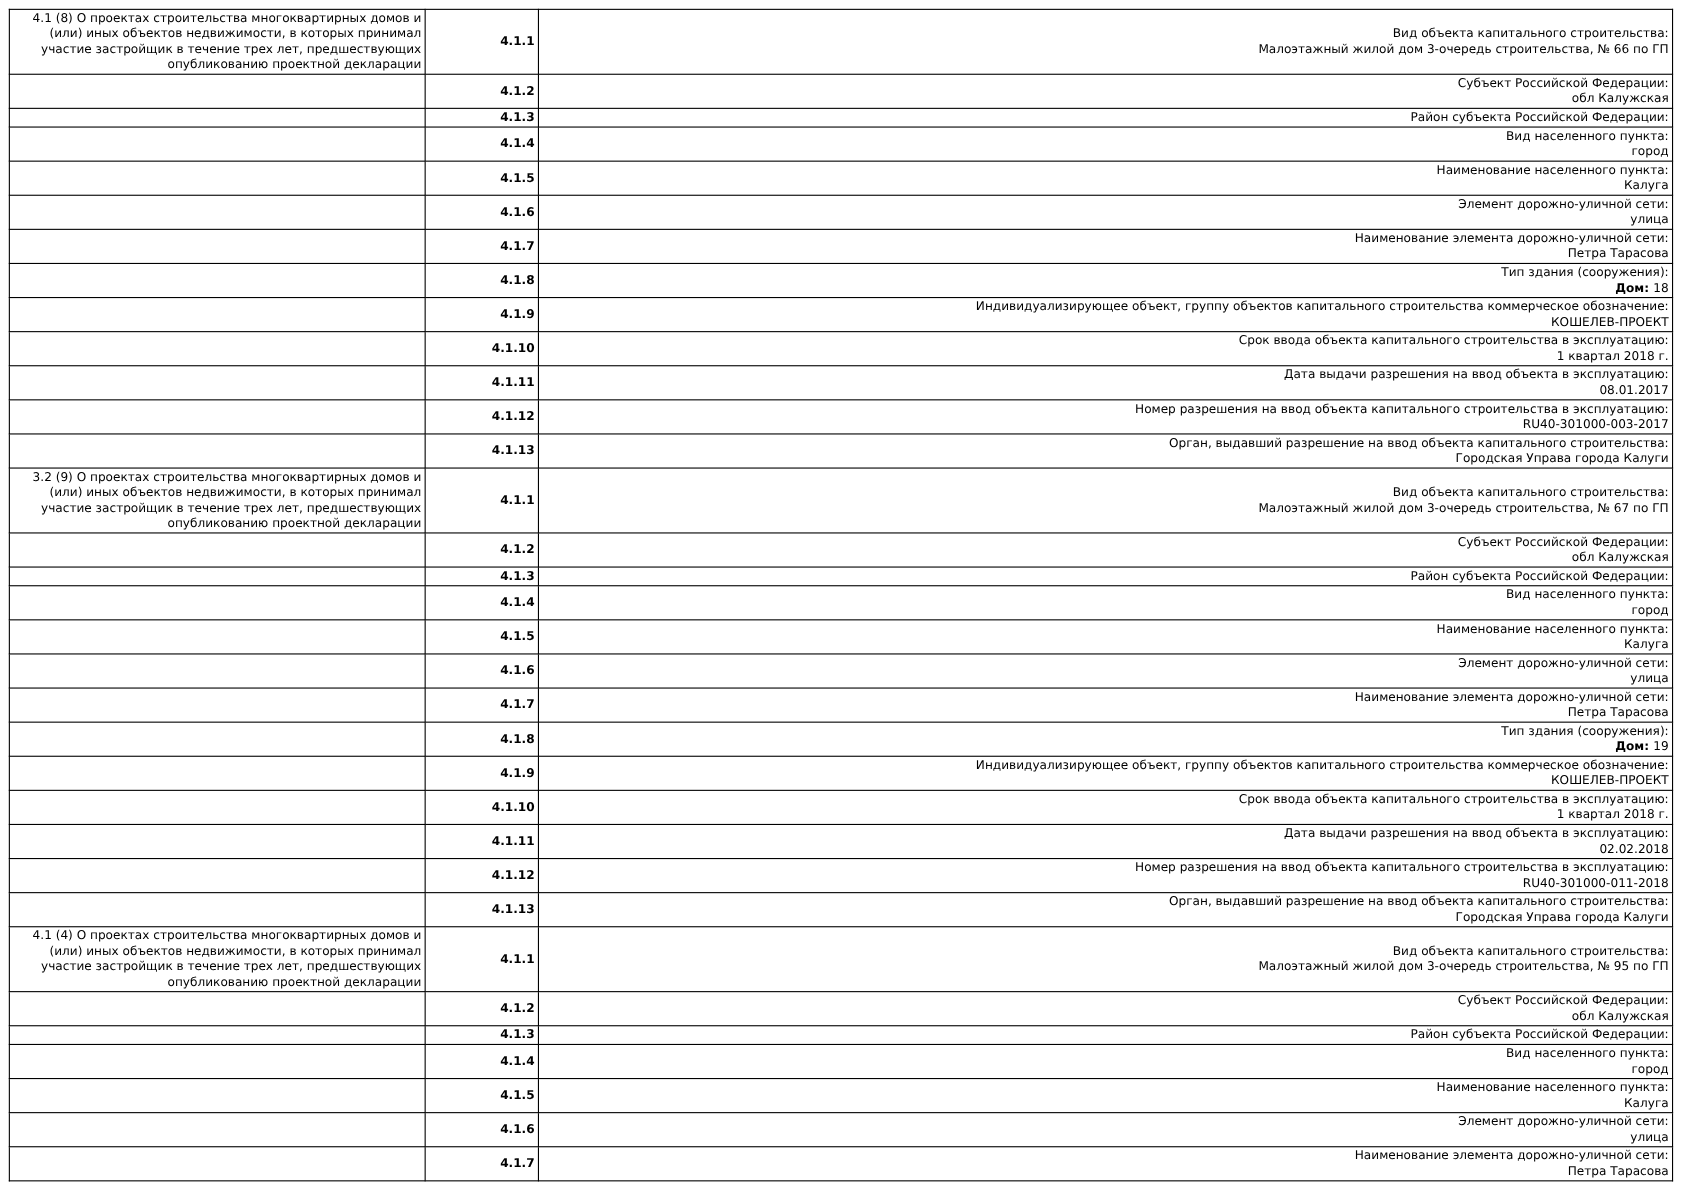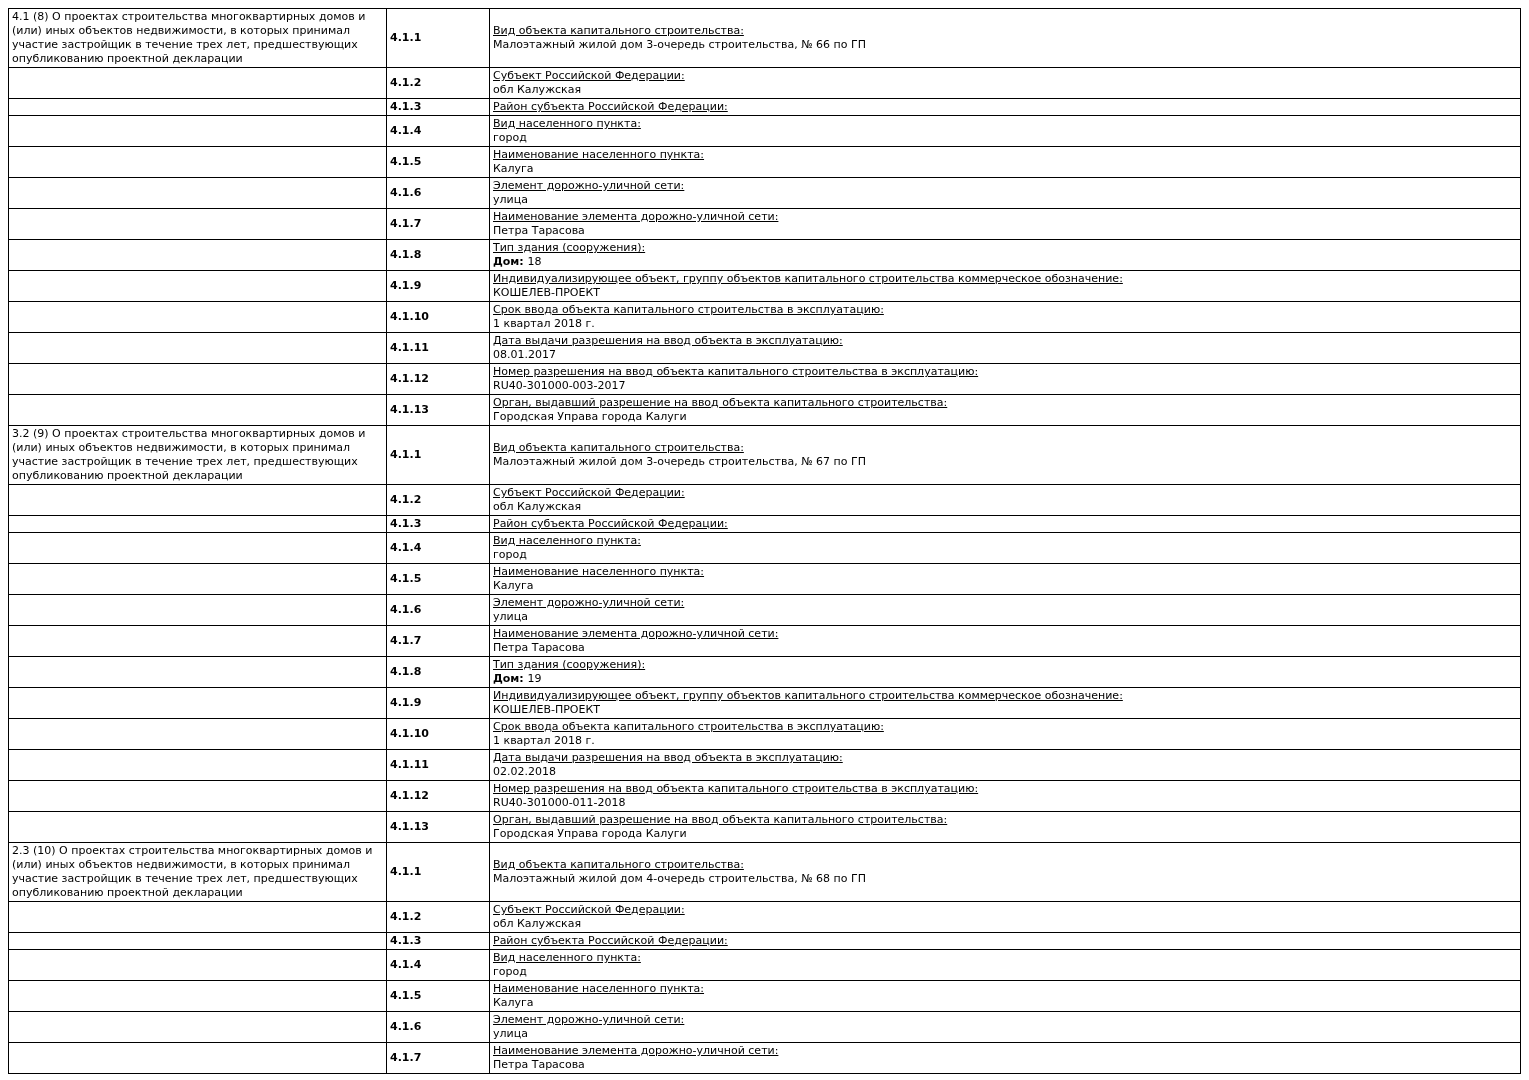--- a/index.html
+++ b/index.html
@@ -15,20 +15,21 @@
     padding: 8px;
     font-family: "DejaVu Sans", "Liberation Sans", sans-serif;
     font-size: 11px;
     line-height: 14px;
     color: #000000;
   }
   table.decl-table {
     border-collapse: collapse;
     table-layout: fixed;
     width: 1513px;
+    text-align: right;
   }
   table.decl-table td {
     border: 1px solid #000000;
     vertical-align: middle;
     padding: 1px 3px;
     word-wrap: break-word;
   }
   td.col-desc {
     vertical-align: top;
     padding: 1px 2px;
@@ -38,21 +39,20 @@
   }
   td.col-code {
     vertical-align: middle;
     font-weight: bold;
   }
   td.col-value {
     vertical-align: middle;
   }
   .field-label {
     font-weight: normal;
-    text-decoration: underline;
   }
   .field-value .value-bold {
     font-weight: normal;
   }
   .field-value .value-prefix {
     font-weight: bold;
   }
 </style>
 </head>
 <body>
@@ -270,26 +270,26 @@
         <tr>
           <td class="col-desc"></td>
           <td class="col-code">4.1.13</td>
           <td class="col-value">
             <div class="field-label">Орган, выдавший разрешение на ввод объекта капитального строительства:</div>
             <div class="field-value"><span class="value-bold">Городская Управа города Калуги</span></div>
           </td>
         </tr>
         <tr>
           <td class="col-desc">
-            <div class="section-heading">2.3 (10) О проектах строительства многоквартирных домов и (или) иных объектов недвижимости, в которых принимал участие застройщик в течение трех лет, предшествующих опубликованию проектной декларации</div>
+            <div class="section-heading">4.1 (4) О проектах строительства многоквартирных домов и (или) иных объектов недвижимости, в которых принимал участие застройщик в течение трех лет, предшествующих опубликованию проектной декларации</div>
           </td>
           <td class="col-code">4.1.1</td>
           <td class="col-value">
             <div class="field-label">Вид объекта капитального строительства:</div>
-            <div class="field-value"><span class="value-bold">Малоэтажный жилой дом 4-очередь строительства, № 68 по ГП</span></div>
+            <div class="field-value"><span class="value-bold">Малоэтажный жилой дом 3-очередь строительства, № 95 по ГП</span></div>
           </td>
         </tr>
         <tr>
           <td class="col-desc"></td>
           <td class="col-code">4.1.2</td>
           <td class="col-value">
             <div class="field-label">Субъект Российской Федерации:</div>
             <div class="field-value"><span class="value-bold">обл Калужская</span></div>
           </td>
         </tr>

